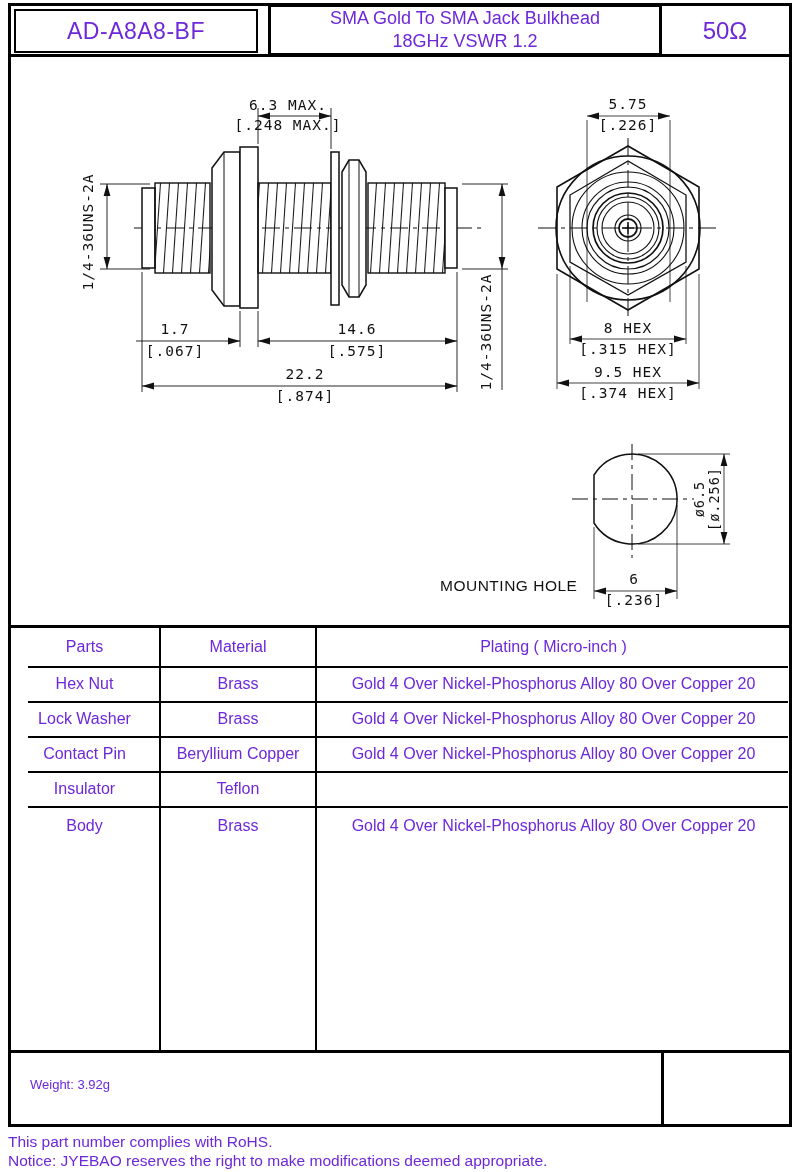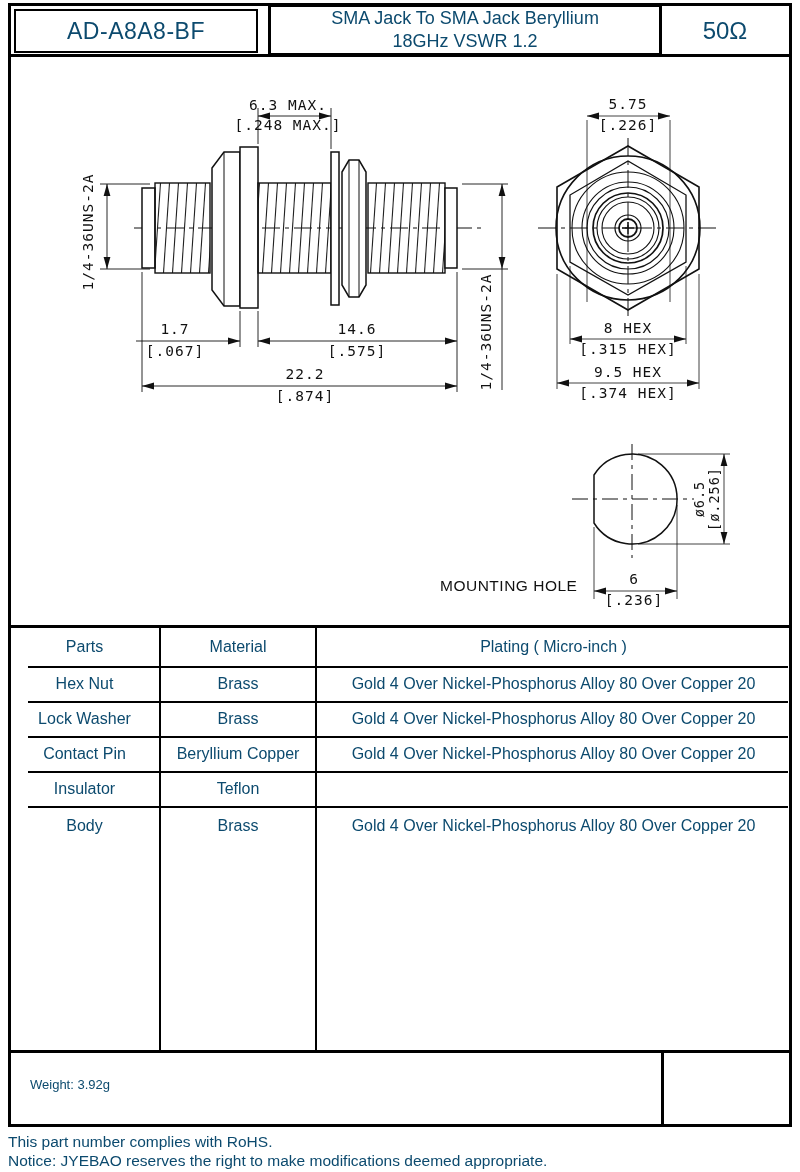--- a/index.html
+++ b/index.html
@@ -1,17 +1,17 @@
 <!DOCTYPE html>
 <html><head>
 <meta charset="utf-8">
 <style>
   html,body{margin:0;padding:0;background:#fff;}
   .page{position:relative;width:800px;height:1172px;background:#fff;
-        font-family:"Liberation Sans",sans-serif;color:#0c4a6e;overflow:hidden;}
+        font-family:"Liberation Sans",sans-serif;color:#6d28d9;overflow:hidden;}
   .abs{position:absolute;}
   .box{position:absolute;box-sizing:border-box;border:3px solid #000;background:transparent;}
   .hline{position:absolute;background:#000;height:2px;}
   .vline{position:absolute;background:#000;width:2px;}
   .tc{position:absolute;text-align:center;font-size:16px;line-height:20px;white-space:nowrap;}
   .hdr{font-size:16px;}
   .part-number{position:absolute;left:14px;top:9px;width:244px;height:44px;
         box-sizing:border-box;border:2.5px solid #000;display:flex;align-items:center;
         justify-content:center;font-size:23px;letter-spacing:.5px;}
   .title-box{position:absolute;left:268px;top:4px;width:394px;height:52px;
@@ -33,21 +33,21 @@
   <div class="box" style="left:8px;top:3px;width:784px;height:1124px;"></div>
   <div class="hline" style="left:8px;top:54px;width:784px;height:3px;"></div>
   <div class="hline" style="left:8px;top:625px;width:784px;height:3px;"></div>
   <div class="hline" style="left:8px;top:1050px;width:784px;height:3px;"></div>
   <div class="vline" style="left:661px;top:1051px;width:3px;height:74px;"></div>
 
   <div class="part-number">
     <span>AD-A8A8-BF</span>
   </div>
   <div class="title-box">
-    <div>SMA Jack To SMA Jack Beryllium</div>
+    <div>SMA Gold To SMA Jack Bulkhead</div>
     <div>18GHz VSWR 1.2</div>
   </div>
   <div class="imp">50Ω</div>
 
   <svg class="abs" style="left:11px;top:57px;" width="778" height="566" viewBox="11 57 778 566">
     <defs>
       <marker id="arr" markerUnits="userSpaceOnUse" markerWidth="14" markerHeight="10" refX="13" refY="5" orient="auto-start-reverse">
         <path d="M13,5 L1,8.4 L1,1.6 Z" fill="#111"></path>
       </marker>
       <pattern id="thr" patternUnits="userSpaceOnUse" x="0" y="183" width="9" height="90">

